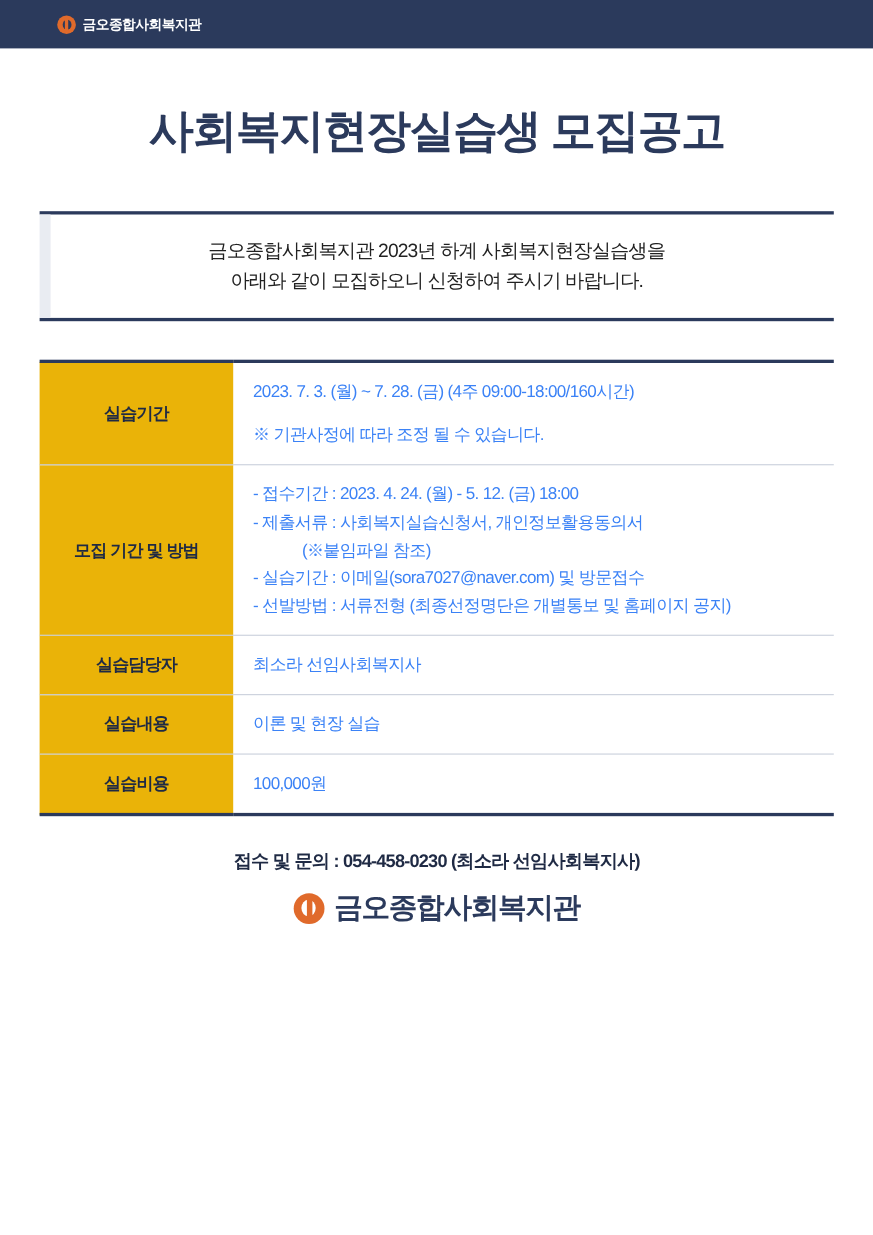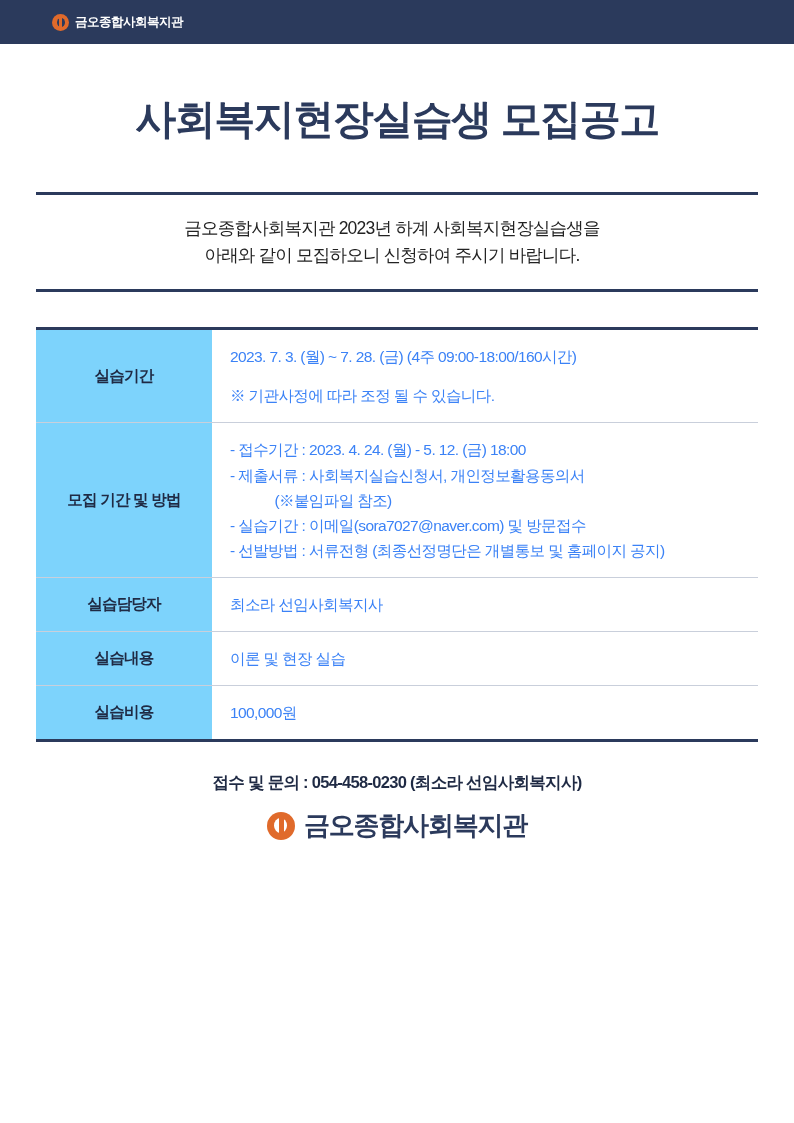--- a/index.html
+++ b/index.html
@@ -79,21 +79,20 @@
   }
 
   
   .intro-wrap {
     margin-top: 45px;
     border-top: 3px solid #2b3a5c;
     border-bottom: 3px solid #2b3a5c;
     display: flex;
     align-items: stretch;
     padding: 0;
-    flex-direction: column;
   }
   .intro-accent {
     width: 10px;
     background: #e9ecf2;
     flex: none;
   }
   .intro-text {
     flex: 1;
     text-align: center;
     font-size: 17.5px;
@@ -110,21 +109,21 @@
     border-bottom: 3px solid #2b3a5c;
     width: 100%;
     border-collapse: collapse;
     table-layout: fixed;
   }
   .tbl tr + tr td {
     border-top: 1px solid #c9cfdb;
   }
   .tbl td.th {
     width: 168px;
-    background: #7dd3fc;
+    background: #eab308;
     text-align: center;
     vertical-align: middle;
     font-weight: bold;
     font-size: 15.5px;
     letter-spacing: -0.8px;
     color: #1f2a44;
     padding: 14px 4px;
   }
   .tbl td.td {
     padding: 14px 10px 14px 18px;

